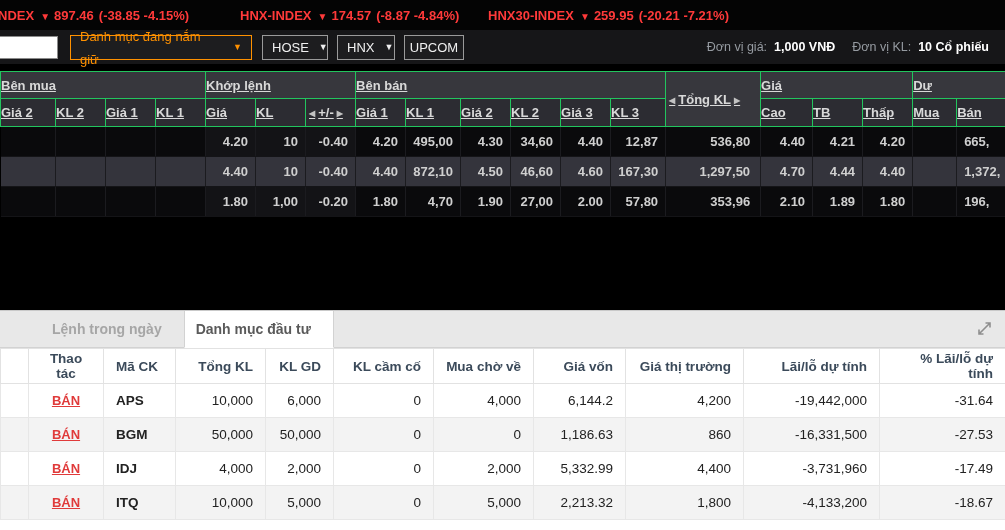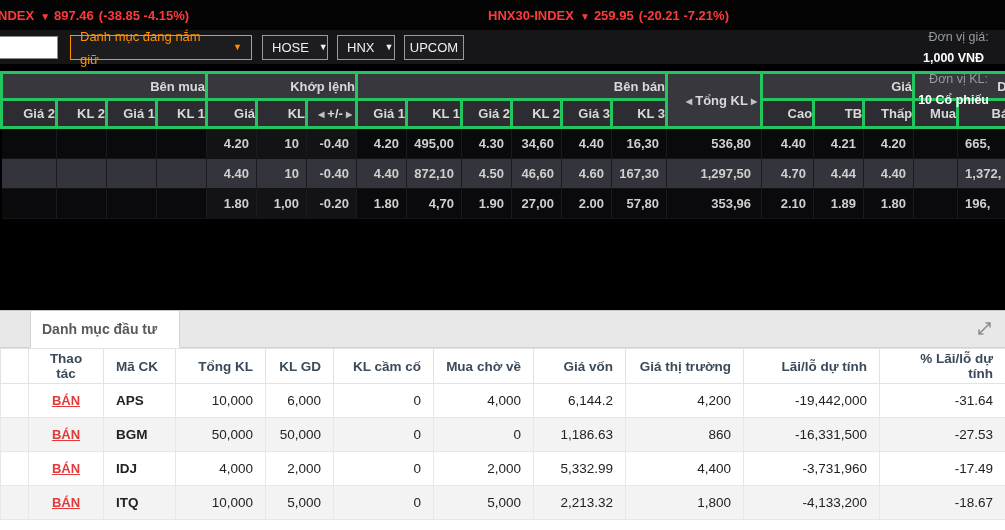--- a/index.html
+++ b/index.html
@@ -18,27 +18,27 @@
     background:#fff; border:1px solid #8a8a8a; font-size:13px; padding:0 5px; }
   .dd, .tb-btn { position:absolute; top:5px; height:25px; line-height:23px; background:#1d1d1f;
     border:1px solid #9a9a9a; color:#f0f0f0; font-size:13px; padding:0 9px; cursor:pointer;
     display:flex; align-items:center; justify-content:space-between; }
   .dd .caret { font-size:9px; margin-left:10px; }
   .dd-watchlist { left:70px; width:182px; border-color:#ff9100; color:#ff9100; }
   .dd-hose { left:262px; width:66px; }
   .dd-hnx { left:337px; width:58px; }
   .tb-btn-upcom { left:404px; width:60px; justify-content:center; }
   .units { position:absolute; right:6px; top:0; height:100%; display:flex; align-items:center;
-    gap:7px; font-size:12.5px; color:#969ba1;flex-direction:column; }
+    gap:7px; font-size:12.5px; color:#969ba1; }
   .units .uval { color:#ffffff; font-weight:700; margin-right:10px; }
 
   
   .board { width:1005px; height:245px; background:#000; overflow:hidden; padding-top:6px; }
   .btable { border-collapse:collapse; table-layout:fixed; width:1016px; font-size:13px; font-weight:700; }
-  .btable th { border:3px solid #22c55e; color:#d9d9d9; font-weight:700; font-size:13px; text-align:right; }
+  .btable th { border:1px solid #22c55e; color:#d9d9d9; font-weight:700; font-size:13px; text-align:left;text-decoration:underline; }
   .btable thead tr:first-child th { background:#37373d; height:27px; }
   .btable thead tr:last-child th { background:#2c2c32; height:28px; }
   .btable th.totalh { background:#313137; }
   .arr { font-size:8px; color:#c2c2c2; margin:0 3px; position:relative; top:-1px; }
   .btable td { height:29px; line-height:29px; border-right:1px solid #1b1b1f; border-bottom:1px solid #141417;
     text-align:right; padding:0 7px 0 0; color:#cfcfcf; background:#0a0a0c; overflow:hidden; white-space:nowrap; }
   .btable td.bc4, .btable td.bc5, .btable td.bc6 { background:#131316; }
   .btable td.bc13 { padding-right:10px; }
   .btable td.bc18 { text-align:left; padding-left:7px; }
   .btable tr.selected td { background:#34343c; }
@@ -71,20 +71,21 @@
   .mc-cyan  { color:#00b2cc; }
   .mc-green { color:#3aaf4c; }
   .mc-dark  { color:#222; }
   .neg { color:#e84545; }
 </style>
 </head>
 <body>
 
 <div class="ticker-bar">
     <div class="ticker" style="left: -28px;"><span class="tname">VN-INDEX</span><span class="tarr">▼</span><span class="tval">897.46</span><span class="tchg">(-38.85 -4.15%)</span></div>
+    <div class="ticker" style="left: 240px;"><span class="tname">HNX-INDEX</span><span class="tarr">▼</span><span class="tval">174.57</span><span class="tchg">(-8.87 -4.84%)</span></div>
     <div class="ticker" style="left: 488px;"><span class="tname">HNX30-INDEX</span><span class="tarr">▼</span><span class="tval">259.95</span><span class="tchg">(-20.21 -7.21%)</span></div>
   </div>
 
 <div class="toolbar">
   <input class="symbol-input" type="text" value="" style="">
   <div class="dd dd-watchlist">
     <span>Danh mục đang nắm giữ</span>
     <span class="caret">▼</span>
   </div>
   <div class="dd dd-hose">
@@ -170,21 +171,21 @@
           <td class="bc2"></td>
           <td class="bc3"></td>
           <td class="bc4" data-c="teal">4.20</td>
           <td class="bc5" data-c="teal">10</td>
           <td class="bc6" data-c="red">-0.40</td>
           <td class="bc7" data-c="teal">4.20</td>
           <td class="bc8" data-c="teal">495,00</td>
           <td class="bc9" data-c="red">4.30</td>
           <td class="bc10" data-c="red">34,60</td>
           <td class="bc11" data-c="red">4.40</td>
-          <td class="bc12" data-c="red">16,30</td>
+          <td class="bc12" data-c="red">12,87</td>
           <td class="bc13" data-c="white">536,80</td>
           <td class="bc14" data-c="red">4.40</td>
           <td class="bc15" data-c="red">4.21</td>
           <td class="bc16" data-c="teal">4.20</td>
           <td class="bc17"></td>
           <td class="bc18" data-c="white">665,</td>
         </tr>
         <tr class="selected">
           <td class="bc0"></td>
           <td class="bc1"></td>
@@ -226,20 +227,21 @@
           <td class="bc16" data-c="teal">1.80</td>
           <td class="bc17"></td>
           <td class="bc18" data-c="white">196,</td>
         </tr>
       </tbody>
   </table>
 </div>
 
 <div class="panel">
   <div class="tabbar">
+    <div class="tab">Lệnh trong ngày</div>
     <div class="tab active">Danh mục đầu tư</div>
     <div class="expand-btn">
       <svg width="15" height="15" viewBox="0 0 15 15">
         <path d="M2 13 L13 2 M8.5 2 H13 V6.5 M6.5 13 H2 V8.5" stroke="#8f8f8f" stroke-width="1.6" fill="none"></path>
       </svg>
     </div>
   </div>
   <table class="ptable">
     <colgroup>
       <col style="width:28px">

